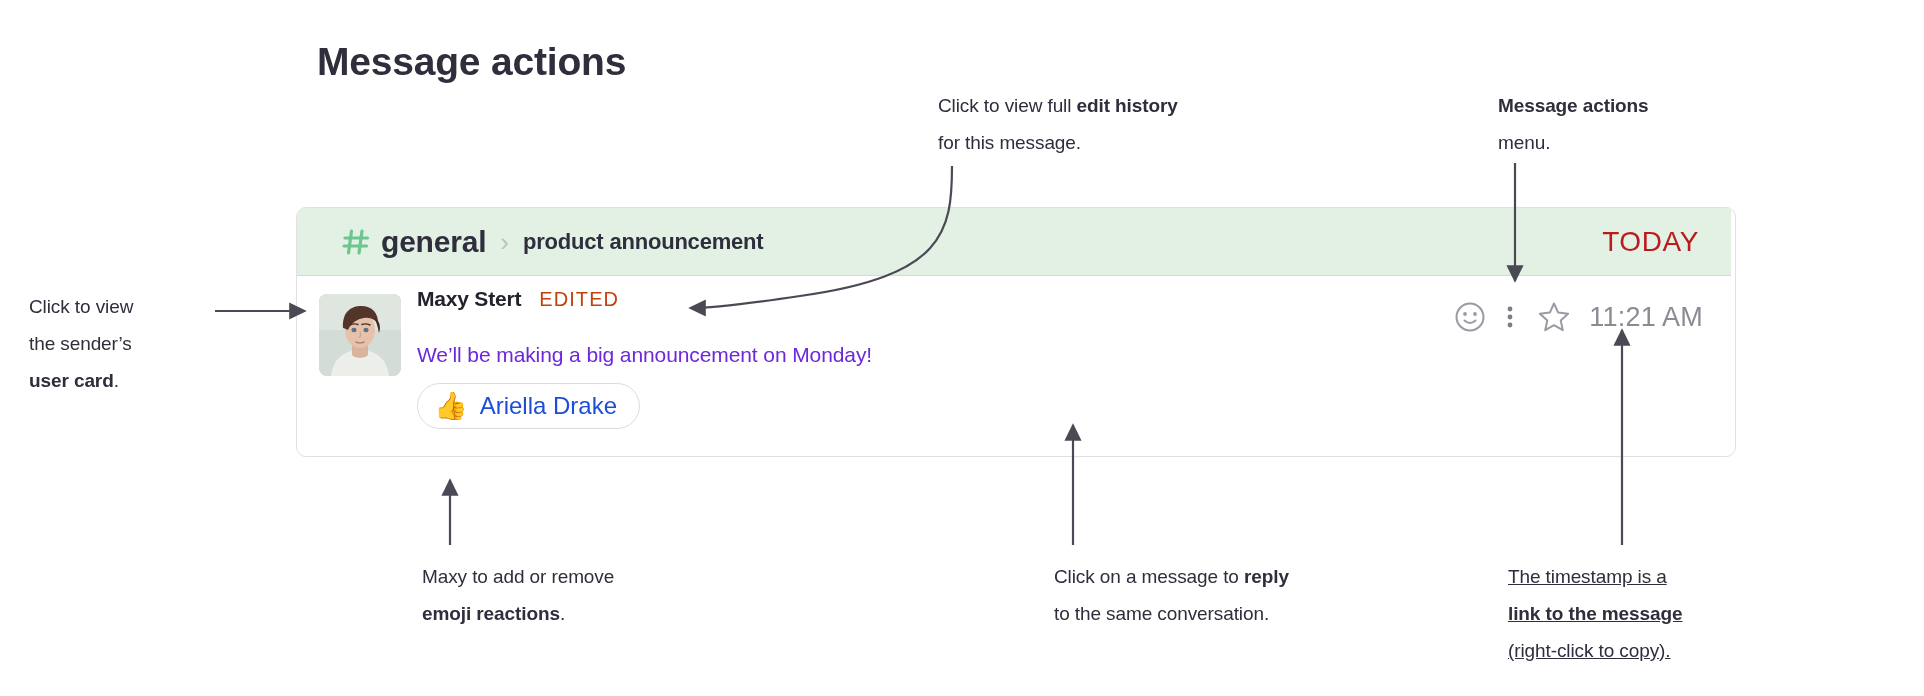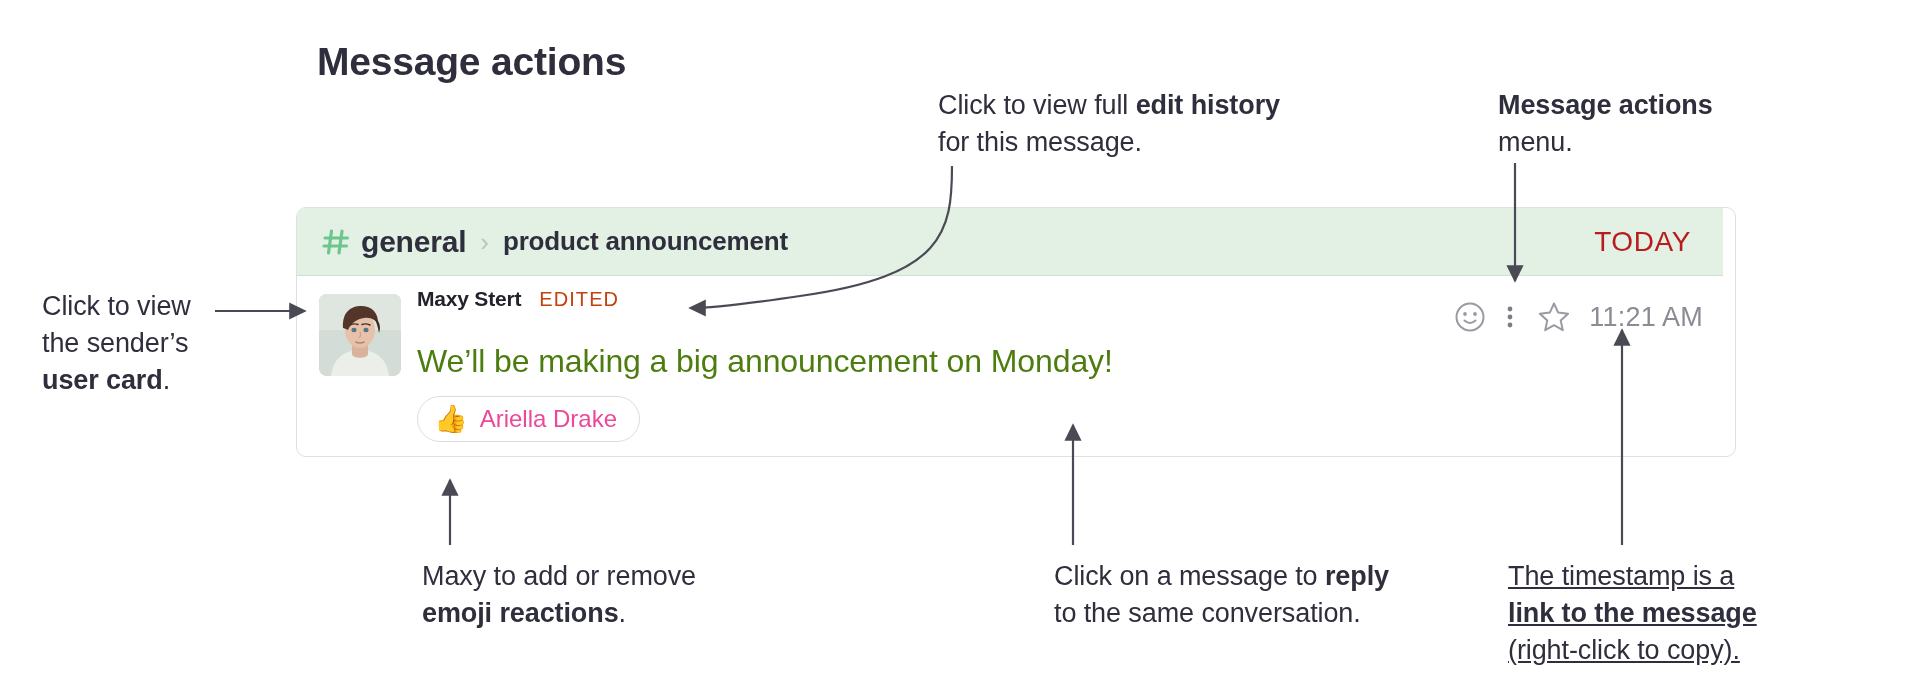--- a/index.html
+++ b/index.html
@@ -38,28 +38,28 @@
     background: #ffffff;
     border: 1px solid #e0e0e0;
     border-radius: 10px;
     box-sizing: border-box;
     overflow: hidden;
   }
   .card-header {
     position: absolute;
     left: 0;
     top: 0;
-    right: 12px;
+    right: 4px;
     height: 68px;
     background: #e3f1e5;
     border-bottom: 1px solid #cfdfd2;
     box-sizing: border-box;
     display: flex;
     align-items: center;
-    padding: 0 32px 0 24px;
+    padding: 0 32px 0 44px;
   }
   .hash-icon {
     width: 30px;
     height: 30px;
     margin-right: 10px;
     flex: 0 0 auto;
     display: block;
   }
   .channel-name {
     font-size: 30px;
@@ -70,21 +70,21 @@
   }
   .breadcrumb-sep {
     margin: 0 14px;
     font-size: 26px;
     color: #b9c4bb;
     font-weight: 400;
     line-height: 1;
     display: inline-block;
   }
   .topic-name {
-    font-size: 26px;
+    font-size: 22px;
     font-weight: 600;
     color: #2e2e3c;
     letter-spacing: -0.2px;
     white-space: nowrap;
     text-align: center;
   }
   .today-label {
     margin-left: auto;
     font-size: 28px;
     letter-spacing: 0.6px;
@@ -134,23 +134,23 @@
   .edited-tag {
     margin-left: 18px;
     font-size: 20px;
     letter-spacing: 1.1px;
     color: #c2410c;
     font-weight: 400;
     white-space: nowrap;
   }
   .msg-text {
     margin-top: 12px;
-    font-size: 32px;
-    font-weight: 400;
-    color: #4d7c0f;
+    font-size: 21px;
+    font-weight: 400;
+    color: #6d28d9;
     letter-spacing: -0.1px;
     white-space: nowrap;
   }
   .reaction-pill {
     margin-top: 16px;
     display: inline-flex;
     align-items: center;
     height: 46px;
     padding: 0 22px 0 16px;
     border: 1px solid #dcdcdc;
@@ -159,21 +159,21 @@
     box-sizing: border-box;
   }
   .reaction-emoji {
     font-size: 27px;
     line-height: 1;
     margin-right: 12px;
     display: inline-block;
   }
   .reaction-label {
     font-size: 24px;
-    color: #ec4899;
+    color: #1d4ed8;
     white-space: nowrap;
   }
 
   
   .msg-actions {
     position: absolute;
     right: 32px;
     top: 18px;
     display: flex;
     align-items: center;
@@ -190,29 +190,29 @@
   .msg-time {
     font-size: 27px;
     color: #8b8b93;
     letter-spacing: 0.2px;
     white-space: nowrap;
   }
 
   
   .anno {
     position: absolute;
-    font-size: 27px;
+    font-size: 19px;
     line-height: 37px;
     color: #2e2e3c;
     font-weight: 400;
     letter-spacing: -0.1px;
   }
   .anno b { font-weight: 700; }
 
-  .anno-left        { left: 42px;   top: 288px; width: 250px; }
+  .anno-left        { left: 29px;   top: 288px; width: 250px; }
   .anno-edit        { left: 938px;  top: 87px;  width: 420px; }
   .anno-menu        { left: 1498px; top: 87px;  width: 300px; }
   .anno-reactions   { left: 422px;  top: 558px; width: 360px; }
   .anno-reply       { left: 1054px; top: 558px; width: 400px; }
   .anno-timestamp   { left: 1508px; top: 558px; width: 310px; text-decoration: underline; }
 
   .arrows {
     position: absolute;
     left: 0; top: 0;
     width: 1924px;

